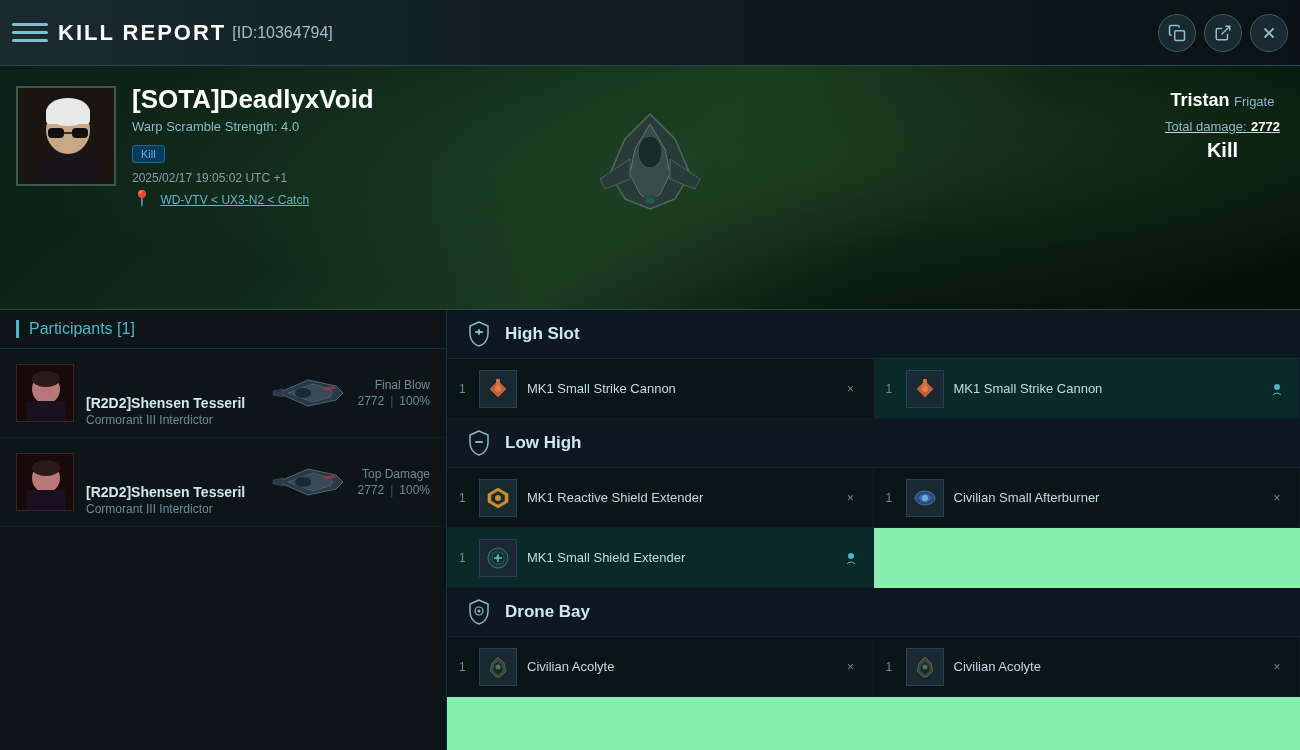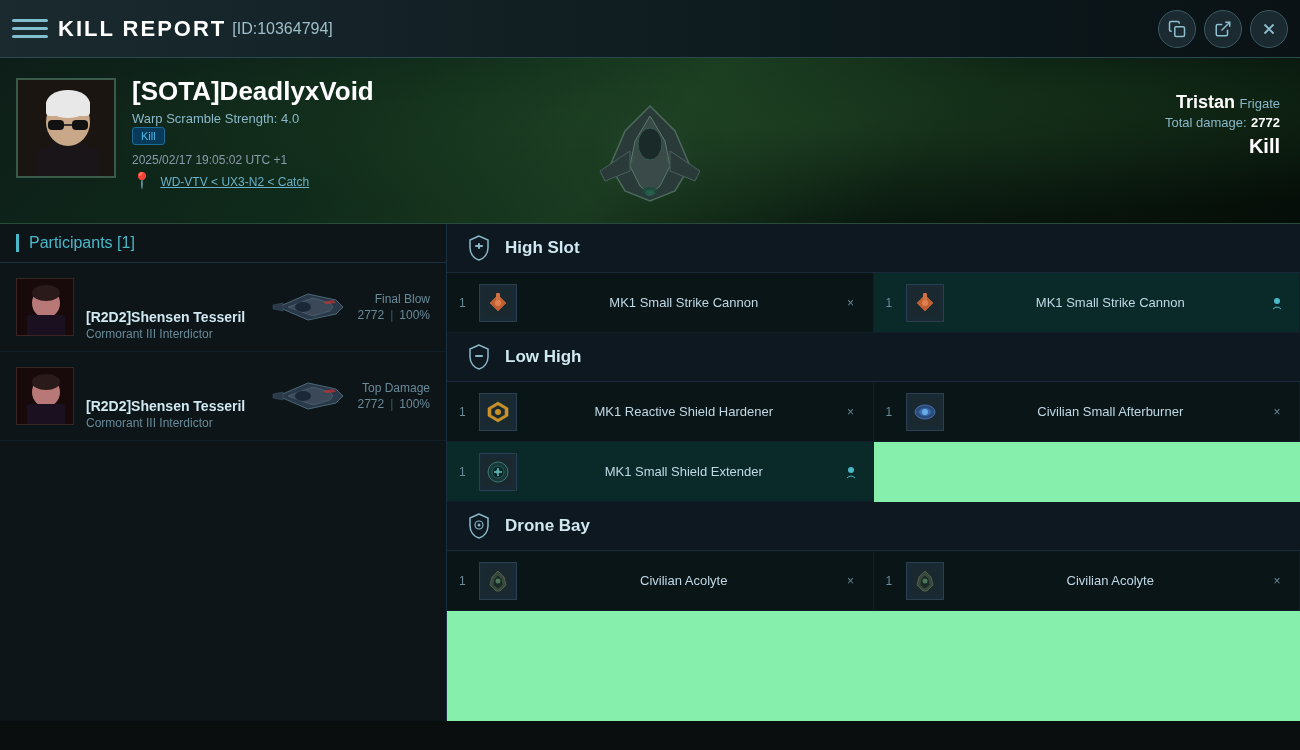--- a/index.html
+++ b/index.html
@@ -11,21 +11,21 @@
       color: #c8d4d8;
       overflow: hidden;
     }
 
     
     .header {
       display: flex;
       align-items: center;
       background: linear-gradient(90deg, #1a2a2f 0%, #0d1a1e 60%, #0a1215 100%);
       border-bottom: 1px solid #2a4a52;
-      height: 58px;
+      height: 66px;
       padding: 0 12px;
       position: relative;
     }
     .menu-icon {
       width: 36px;
       height: 36px;
       display: flex;
       flex-direction: column;
       justify-content: center;
       gap: 5px;
@@ -67,21 +67,21 @@
       align-items: center;
       justify-content: center;
       cursor: pointer;
       color: #8fbfcf;
       font-size: 16px;
     }
 
     
     .hero {
       display: flex;
-      height: 166px;
+      height: 244px;
       background: linear-gradient(135deg, #0d1e18 0%, #0f2a1a 30%, #1a3a20 50%, #0a1a10 70%, #050e08 100%);
       position: relative;
       border-bottom: 1px solid #2a4a3a;
       overflow: hidden;
     }
     .hero-bg-stars {
       position: absolute;
       inset: 0;
       background: radial-gradient(ellipse at 60% 40%, rgba(40,80,40,0.4) 0%, transparent 70%),
                   radial-gradient(ellipse at 80% 20%, rgba(20,60,30,0.3) 0%, transparent 50%);
@@ -105,20 +105,21 @@
     }
     .hero-name {
       font-size: 26px;
       font-weight: 700;
       color: #ffffff;
       margin-bottom: 4px;
     }
     .hero-warp {
       font-size: 13px;
       color: #8ab8c8;
+      margin-bottom: 10px;
     }
     .hero-kill-badge {
       display: inline-block;
       background: #0a3a5a;
       border: 1px solid #1a6a9a;
       color: #4ab8e8;
       font-size: 11px;
       padding: 2px 8px;
       border-radius: 3px;
       margin-bottom: 8px;
@@ -150,22 +151,22 @@
       height: 175px;
       display: flex;
       align-items: center;
       justify-content: center;
     }
 
     
     .hero-stats {
       position: absolute;
       right: 20px;
-      top: 34px;
-      text-align: right;
+      top: 24px;
+      text-align: center;
       z-index: 1;
     }
     .ship-name {
       font-size: 18px;
       color: #ffffff;
       font-weight: 600;
     }
     .ship-type {
       font-size: 13px;
       color: #8ab8c8;
@@ -342,21 +343,20 @@
       flex-shrink: 0;
       display: flex;
       align-items: center;
       justify-content: center;
       font-size: 18px;
     }
     .slot-item-name {
       font-size: 13px;
       color: #c0d8e4;
       flex: 1;
-      text-align: center;
     }
     .slot-item-action {
       width: 20px;
       height: 20px;
       display: flex;
       align-items: center;
       justify-content: center;
       font-size: 12px;
       color: #6a8a98;
       cursor: pointer;
@@ -470,21 +470,21 @@
       <line x1="80" y1="80" x2="75" y2="90" stroke="#3a5a4a" stroke-width="1"></line>
       <line x1="110" y1="80" x2="115" y2="90" stroke="#3a5a4a" stroke-width="1"></line>
     </svg>
   </div>
 
   <div class="hero-stats">
     <div>
       <span class="ship-name">Tristan</span>
       <span class="ship-type">Frigate</span>
     </div>
-    <div style="">
+    <div style="margin-top:6px;text-decoration:underline;">
       <span class="total-damage-label">Total damage:</span>
       <span class="total-damage-value">2772</span>
     </div>
     <div class="kill-type">Kill</div>
   </div>
 </div>
 
 <div class="main-content">
 
   <div class="left-panel">
@@ -627,21 +627,21 @@
       <div class="slot-item">
         <span class="slot-qty">1</span>
         <div class="slot-item-icon">
           <svg width="28" height="28" viewBox="0 0 28 28">
             <rect width="28" height="28" fill="#1a2830"></rect>
             <path d="M14 4 L24 10 L24 18 L14 24 L4 18 L4 10 Z" fill="#c89028" stroke="#e0a830" stroke-width="0.5"></path>
             <path d="M14 7 L21 11 L21 17 L14 21 L7 17 L7 11 Z" fill="#1a2830" stroke="#c89028" stroke-width="0.5"></path>
             <circle cx="14" cy="14" r="3" fill="#c89028"></circle>
           </svg>
         </div>
-        <span class="slot-item-name">MK1 Reactive Shield Hardener</span>
+        <span class="slot-item-name">MK1 Reactive Shield Extender</span>
         <span class="slot-item-action">×</span>
       </div>
 
       <div class="slot-item">
         <span class="slot-qty">1</span>
         <div class="slot-item-icon">
           <svg width="28" height="28" viewBox="0 0 28 28">
             <rect width="28" height="28" fill="#1a2830"></rect>
             <ellipse cx="14" cy="14" rx="10" ry="7" fill="#2a4a7a" stroke="#4a7aba" stroke-width="0.8"></ellipse>
             <ellipse cx="14" cy="14" rx="6" ry="4" fill="#3a6aaa"></ellipse>

